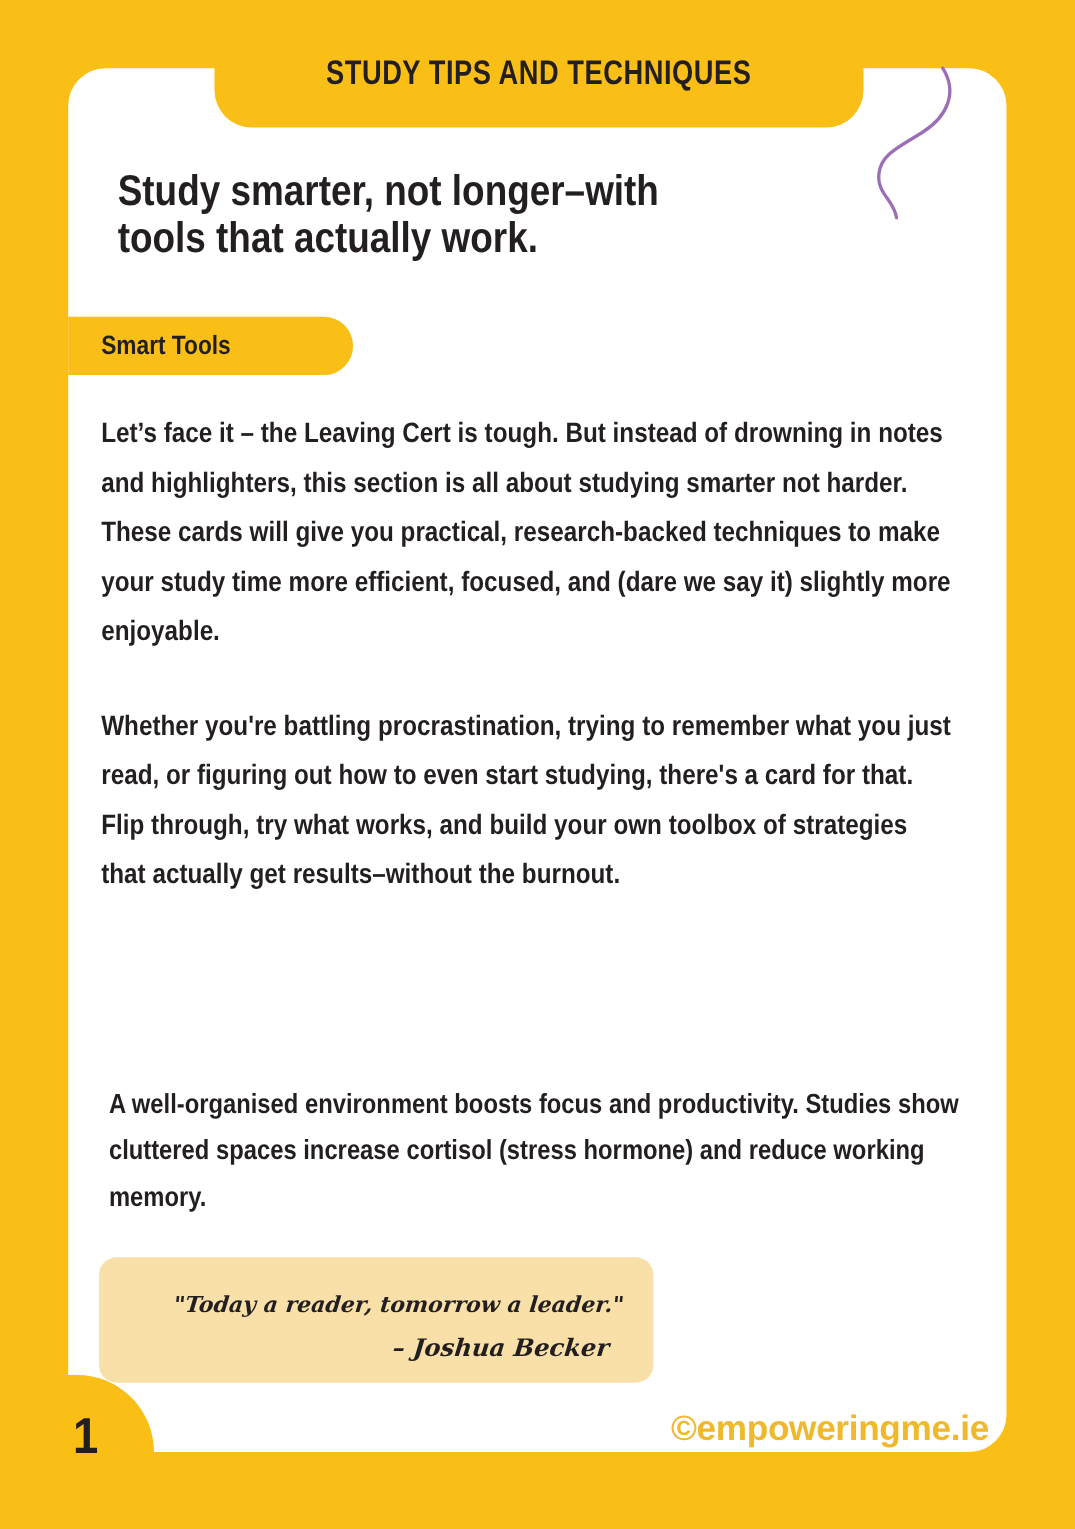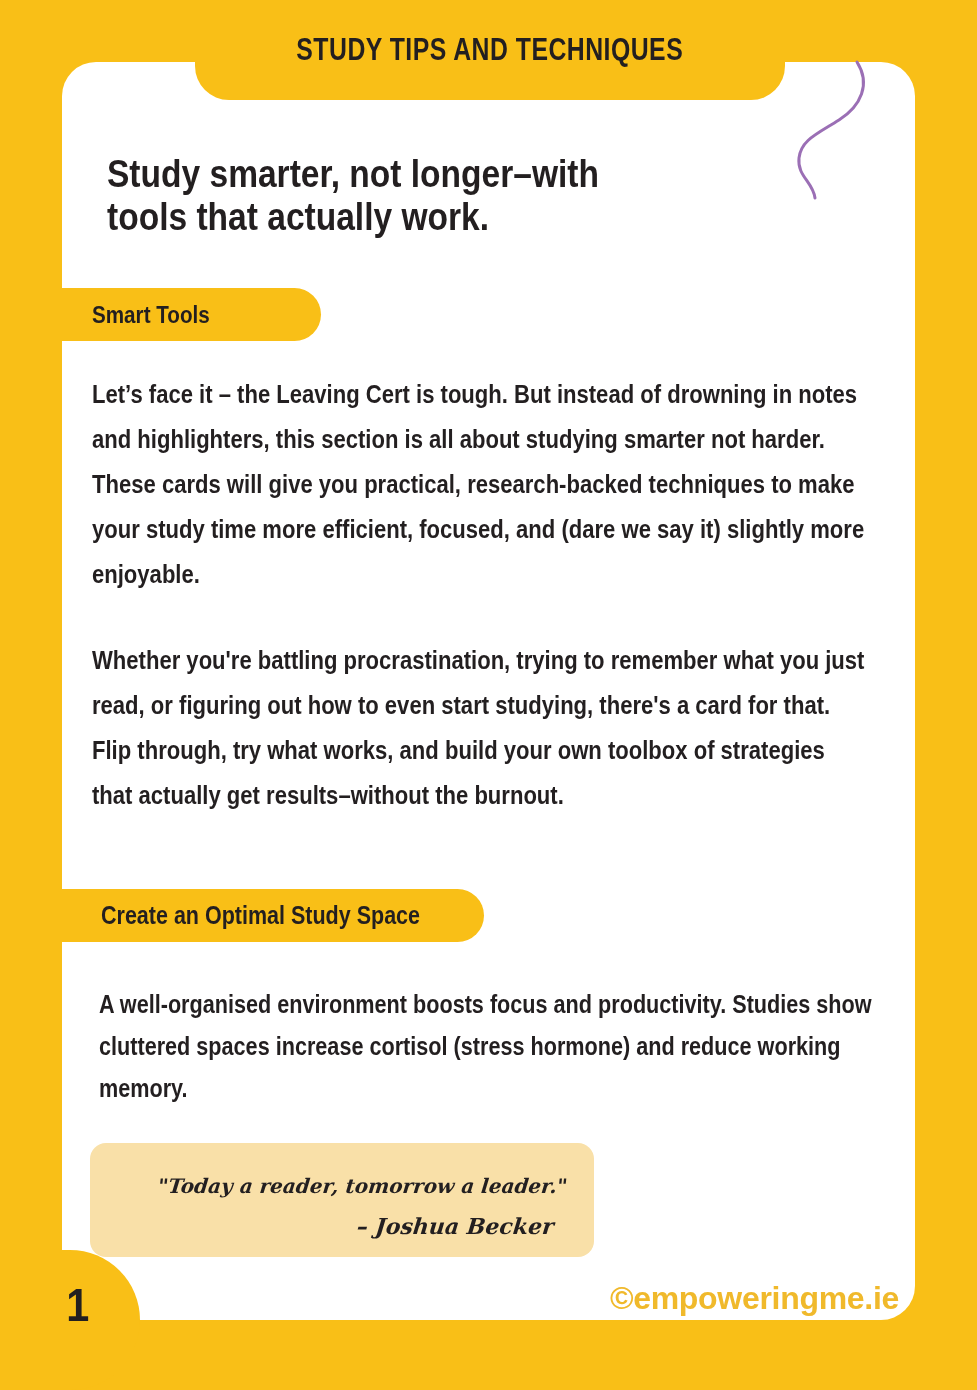--- a/index.html
+++ b/index.html
@@ -30,21 +30,21 @@
     width: 853px;
     height: 1258px;
     background: #FFFFFF;
     border-radius: 34px 34px 34px 34px;
   }
 
   
   .header-banner {
     position: absolute;
     left: 195px;
-    top: 0px;
+    top: 16px;
     width: 590px;
     height: 100px;
     background: #F9BF17;
     border-radius: 0 0 34px 34px;
     display: flex;
     align-items: center;
     justify-content: center;
     z-index: 4;
   }
   .header-banner-title {
@@ -248,23 +248,20 @@
 
   <div class="tab" id="tab-smart-tools">
     <span class="tab-label">Smart Tools</span>
   </div>
 
   <div class="body-block" id="intro-block">
     <p> Let’s face it – the Leaving Cert is tough. But instead of drowning in notes and highlighters, this section is all about studying smarter not harder. These cards will give you practical, research-backed techniques to make your study time more efficient, focused, and (dare we say it) slightly more enjoyable.</p>
     <p>Whether you're battling procrastination, trying to remember what you just read, or figuring out how to even start studying, there's a card for that. Flip through, try what works, and build your own toolbox of strategies that actually get results–without the burnout.</p>
   </div>
 
-  <div class="tab" id="tab-study-space">
-    <span class="tab-label">Create an Optimal Study Space</span>
-  </div>
 
   <div class="body-block" id="study-space-block">
     <p>A well-organised environment boosts focus and productivity. Studies show cluttered spaces increase cortisol (stress hormone) and reduce working memory.</p>
   </div>
 
   <div class="quote-box">
     <div class="quote-text">"Today a reader, tomorrow a leader."</div>
     <div class="quote-author">– Joshua Becker</div>
   </div>
 

